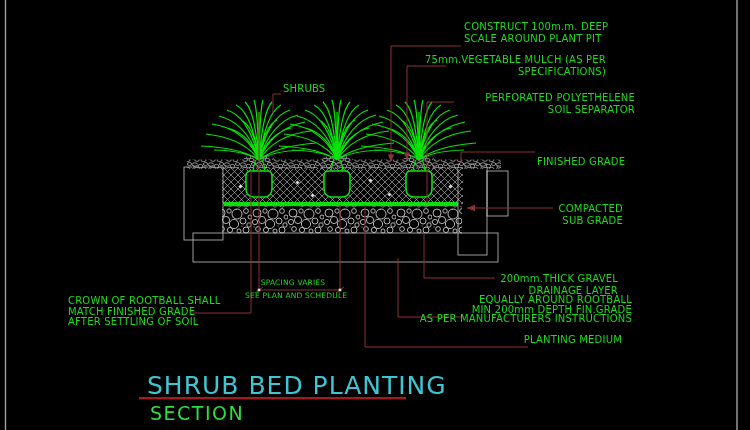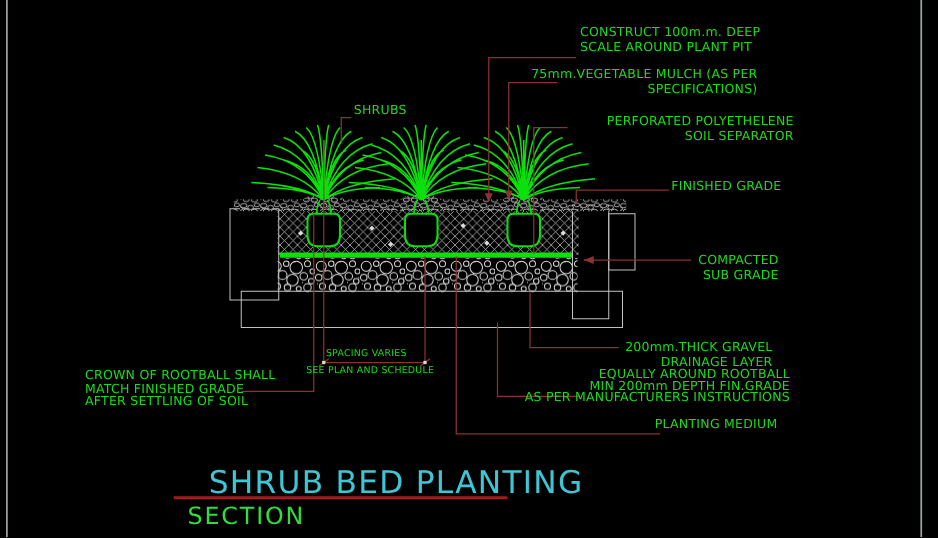--- a/index.html
+++ b/index.html
@@ -4,21 +4,21 @@
 <style>
   html,body{margin:0;padding:0;background:#000;}
   .canvas{position:relative;width:750px;height:430px;background:#000;overflow:hidden;
           font-family:"DejaVu Sans",sans-serif;}
   .canvas svg{position:absolute;left:0;top:0;}
   .lbl{position:absolute;color:var(--ann);font-size:10px;line-height:11.5px;
        letter-spacing:.2px;white-space:nowrap;}
   .r{text-align:right;}
   .tight{line-height:9.7px;}
   .small{font-size:7.5px;line-height:8.5px;text-align:center;}
-  .title-main{position:absolute;color:var(--cyan);font-size:25px;letter-spacing:1px;white-space:nowrap;margin-left:20px;}
+  .title-main{position:absolute;color:var(--cyan);font-size:25px;letter-spacing:1px;white-space:nowrap;}
   .title-section{position:absolute;color:var(--section_green);font-size:19px;letter-spacing:1.5px;white-space:nowrap;}
   .title-scale{position:absolute;color:var(--scale_green);font-size:15px;letter-spacing:1.5px;white-space:nowrap;margin-top:36px;}
   
   .hl{stroke:var(--hatch_dim);stroke-width:.6;fill:none;}
   .wv{stroke:var(--hatch);stroke-width:.7;fill:none;}
   .gvc{stroke:var(--hatch);stroke-width:.8;fill:#000;}
   .pbl{stroke:var(--hatch_dim);stroke-width:.7;fill:#000;}
   .edge{stroke:var(--hatch_dim);stroke-width:.8;fill:none;}
   .ld{stroke:var(--leader);stroke-width:1;fill:none;}
   .ldf{fill:var(--leader);}
@@ -177,21 +177,21 @@
 <div class="lbl r" style="right:144px;top:54px">
   <div>75mm.VEGETABLE MULCH (AS PER</div>
   <div>SPECIFICATIONS)</div>
 </div>
 
 <div class="lbl r" style="right:115px;top:92px">
   <div>PERFORATED POLYETHELENE</div>
   <div>SOIL SEPARATOR</div>
 </div>
 
-<div class="lbl" style="left:537px;top:144px">
+<div class="lbl" style="left:537px;top:156px">
   <span>FINISHED GRADE</span>
 </div>
 
 <div class="lbl r" style="right:127px;top:203px">
   <div>COMPACTED</div>
   <div>SUB GRADE</div>
 </div>
 
 <div class="lbl r" style="right:132px;top:273px">
   <div>200mm.THICK GRAVEL</div>

